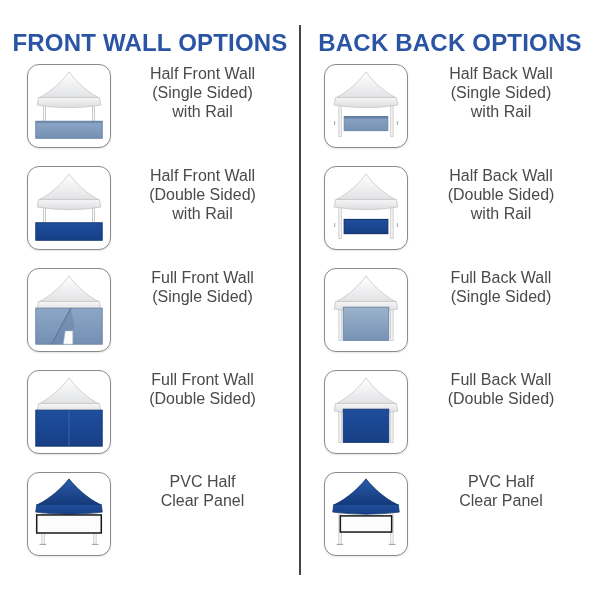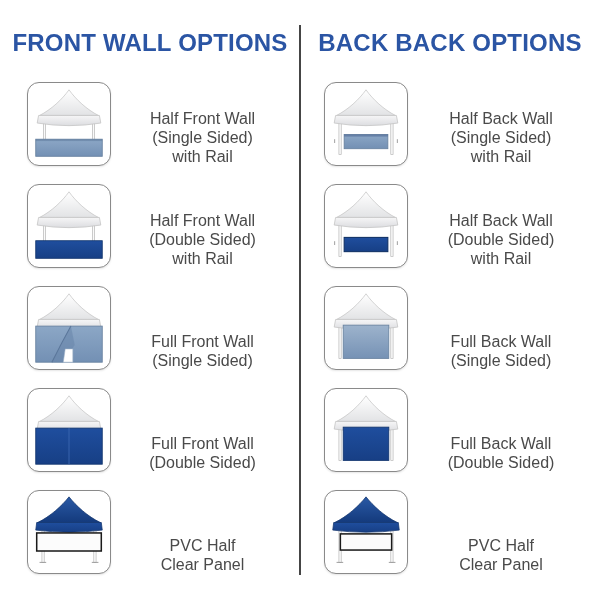--- a/index.html
+++ b/index.html
@@ -18,21 +18,21 @@
   .column { width: 300px; box-sizing: border-box; padding-top: 28px; }
   .col-title {
     text-align: center;
     font-size: 24px; font-weight: bold;
     line-height: 30px;
     letter-spacing: 0.2px;
     color: #2b55a4;
     margin-bottom: 6px;
   }
   .row {
-    display: flex; align-items: flex-end;
+    display: flex; align-items: flex-start;
     height: 102px;
     padding-left: 27px;
     box-sizing: border-box;
   }
   .column--right .row { padding-left: 24px; }
   .tile {
     width: 84px; height: 84px;
     box-sizing: border-box;
     border: 1.5px solid #8a8a8a;
     border-radius: 12px;

